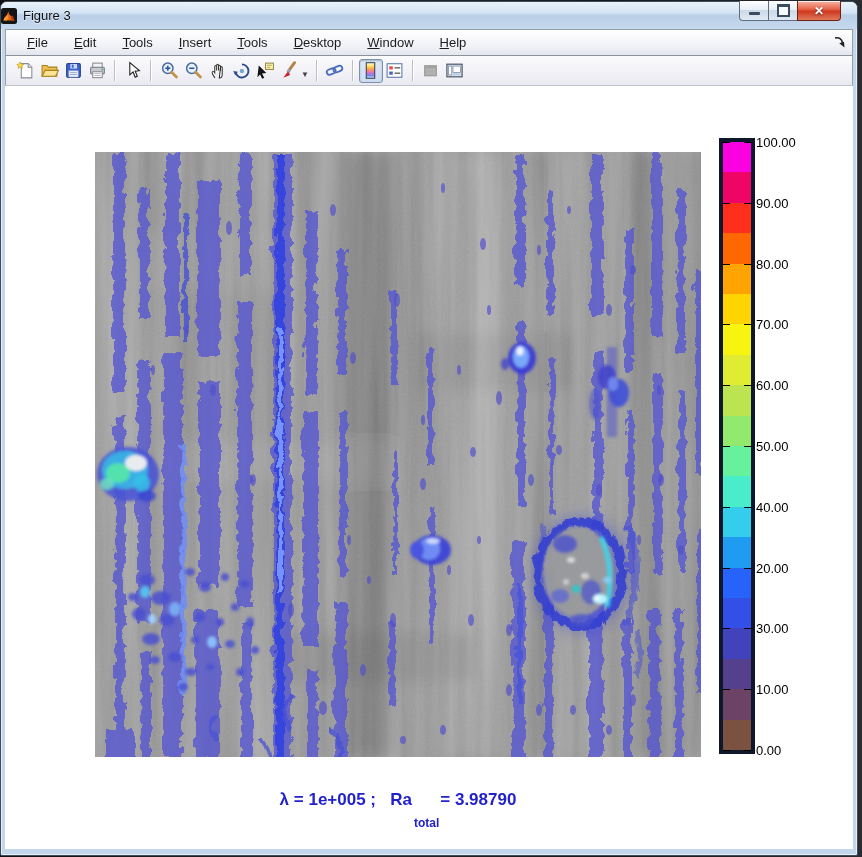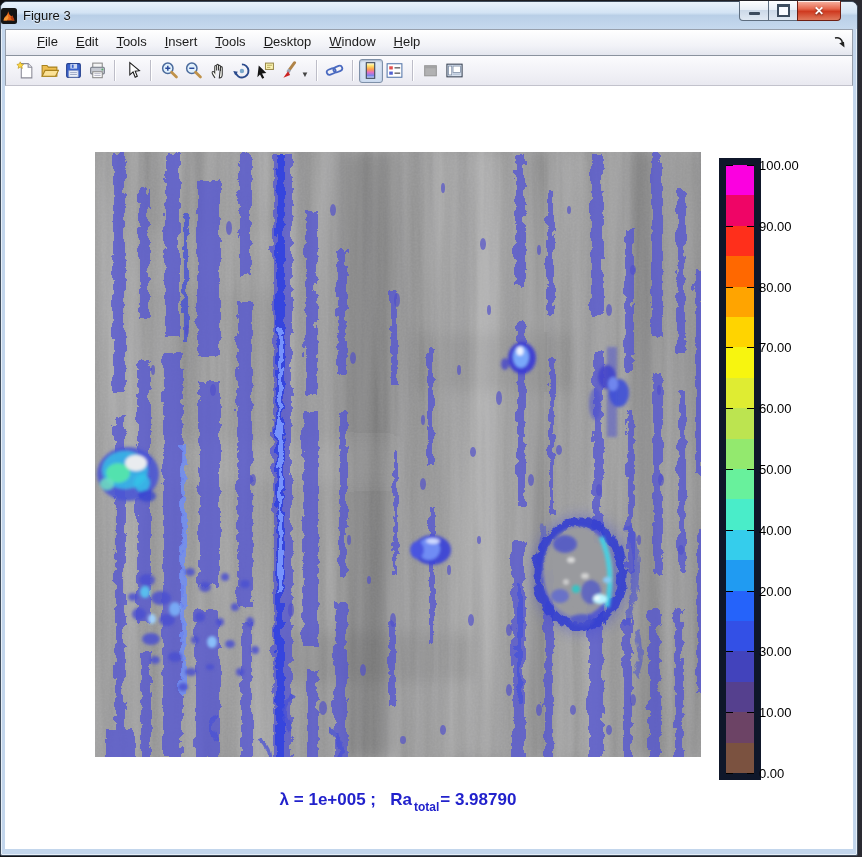--- a/index.html
+++ b/index.html
@@ -37,21 +37,21 @@
     border-color:#6e2014;
   }
   .glyph-min{width:11px;height:3px;background:#3c4c5e;border-radius:1px;margin-top:6px;}
   .glyph-max{width:9px;height:8px;border:2px solid #3c4c5e;border-top-width:3px;background:#f8fbff;}
   .glyph-close{color:#fff;font-size:12px;font-weight:bold;text-shadow:0 1px 2px rgba(0,0,0,.55);}
   
   .menubar{
     position:absolute;left:4px;right:4px;top:27px;height:27px;
     background:linear-gradient(#ffffff,#f1f2f7 65%,#e4e6ee);
     border:1px solid #98a0ac;border-bottom-color:#8a929e;
-    display:flex;padding-left:22px;box-sizing:border-box;
+    display:flex;align-items:center;padding-left:12px;box-sizing:border-box;gap:8px;
   }
   .menu-item{
     display:inline-block;font-size:13px;color:#1b1b1b;padding:0 9px;line-height:24px;cursor:default;
   }
   .menu-item::first-letter{text-decoration:underline;}
   .dock-arrow{position:absolute;right:6px;top:6px;width:13px;height:13px;}
   
   .toolbar{
     position:absolute;left:4px;right:4px;top:54px;height:30px;
     background:linear-gradient(#fbfbfd,#efeff5 70%,#e9e9f0);
@@ -71,34 +71,34 @@
   .tbtn.disabled{opacity:.9;}
   .tsep{width:1px;height:21px;background:#bdbdc8;border-right:1px solid #ffffff;margin:0 5px;flex:0 0 auto;}
   .caret{font-size:8px;color:#444;margin:8px 2px 0 0;flex:0 0 auto;}
   
   .canvas{
     position:absolute;left:4px;right:4px;top:84px;bottom:6px;background:#ffffff;overflow:hidden;
   }
   .plot-image{position:absolute;left:90px;top:66px;width:606px;height:605px;}
   .plot-image svg{display:block;width:606px;height:605px;}
   
-  .colorbar{position:absolute;left:714px;top:72px;width:28px;height:608px;border:7px solid #0f172a;box-sizing:content-box;text-align:center;}
+  .colorbar{position:absolute;left:714px;top:52px;width:28px;height:608px;border:4px solid #0f172a;box-sizing:content-box;text-align:center;}
   .cb-tick{position:absolute;left:0;width:100%;height:0;}
   .cb-dash-l,.cb-dash-r{position:absolute;top:0;width:7px;height:1px;background:#000;}
   .cb-dash-l{left:0;} .cb-dash-r{right:0;}
   .cb-label{
     position:absolute;left:33px;top:0;transform:translateY(-50%);
     font-size:13px;color:#000;white-space:nowrap;font-family:"Liberation Sans",sans-serif;
   }
   
   .caption{
     position:absolute;left:90px;width:606px;top:704px;text-align:center;
     color:#2222cc;font-size:17px;font-weight:bold;font-family:"Liberation Sans",sans-serif;
   }
-  .caption .subscript{font-size:12px;position:relative;top:6px;margin:0 1px 0 2px;}
+  .caption .subscript{font-size:12px;position:relative;top:22px;margin:0 1px 0 2px;}
 </style>
 </head>
 <body>
 
 <div id="window">
 
   <div class="titlebar">
     <svg class="app-icon" viewBox="0 0 16 16">
       <rect x="0" y="0" width="16" height="16" rx="2.5" fill="#141414"></rect>
       <path d="M2.5,12.5 C4.2,5.5 5.6,10.5 7.2,3.2 C8.8,10 10.6,5.5 13.5,12.5 Z" fill="#e8681a"></path>

